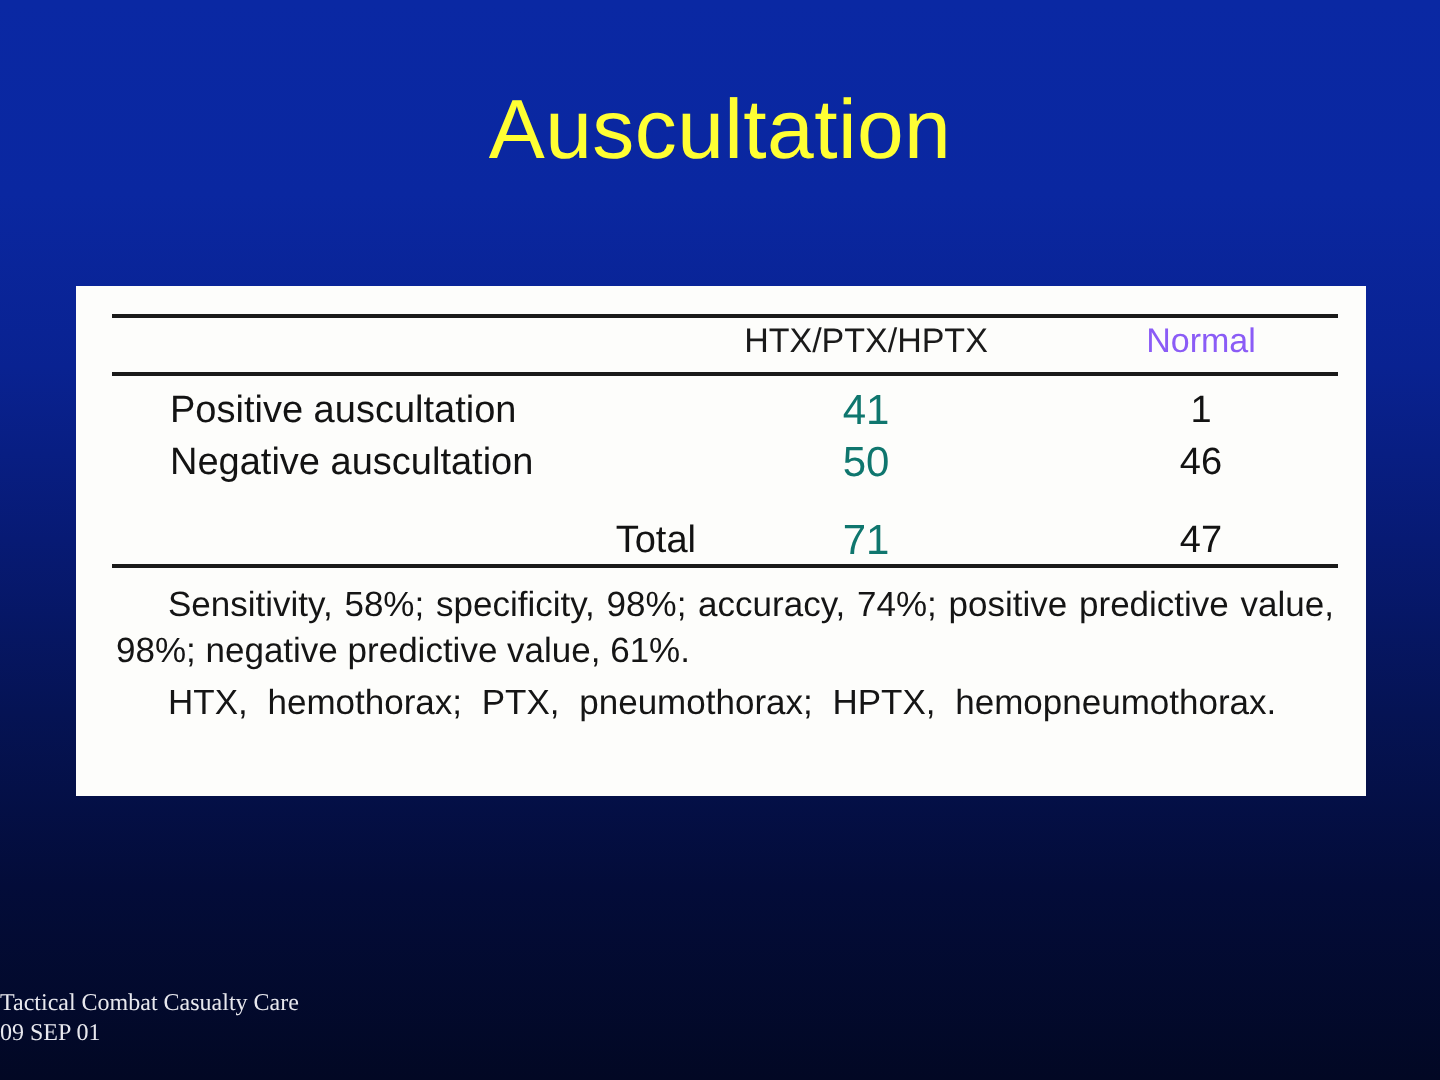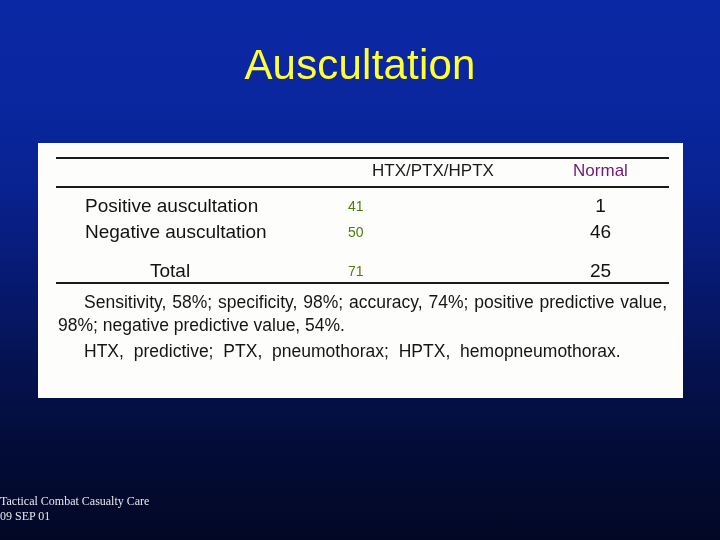--- a/index.html
+++ b/index.html
@@ -97,45 +97,46 @@
   .cell-label {
     width: 310px;
     padding-left: 47px;
     box-sizing: border-box;
     font-size: 19px;
     color: #131313;
     text-align: left;
   }
   .cell-label.indent-total {
     padding-left: 112px;
+    text-align: right;
   }
   .cell-a {
     width: 170px;
-    text-align: left;
-    font-size: 14px;
-    color: #4d7c0f;
+    text-align: center;
+    font-size: 21px;
+    color: #0f766e;
   }
   .cell-b {
     width: 165px;
     text-align: center;
     font-size: 19px;
     color: #131313;
   }
   .th-label { width: 310px; }
   .th-a {
     width: 170px;
     text-align: center;
     font-size: 17px;
     color: #1a1a1a;
   }
   .th-b {
     width: 165px;
     text-align: center;
     font-size: 17px;
-    color: #701a75;
+    color: #8b5cf6;
   }
 
   
   #footnotes {
     position: absolute;
     top: 148px;
     left: 20px;
     right: 16px;
     font-size: 17.5px;
     color: #151515;
@@ -194,30 +195,30 @@
 
         <div class="trow">
           <div class="cell-label">Negative auscultation</div>
           <div class="cell-a">50</div>
           <div class="cell-b">46</div>
         </div>
 
         <div class="trow total-row">
           <div class="cell-label indent-total">Total</div>
           <div class="cell-a">71</div>
-          <div class="cell-b">25</div>
+          <div class="cell-b">47</div>
         </div>
 
       </div>
 
       <div class="rule" id="rule-bottom"></div>
 
       <div id="footnotes">
-        <p class="fnote">Sensitivity, 58%; specificity, 98%; accuracy, 74%; positive predictive value, 98%; negative predictive value, 54%.</p>
-        <p class="fnote spaced">HTX, predictive; PTX, pneumothorax; HPTX, hemopneumothorax.</p>
+        <p class="fnote">Sensitivity, 58%; specificity, 98%; accuracy, 74%; positive predictive value, 98%; negative predictive value, 61%.</p>
+        <p class="fnote spaced">HTX, hemothorax; PTX, pneumothorax; HPTX, hemopneumothorax.</p>
       </div>
 
     </div>
   </div>
 
   <div id="footer">
     <div>Tactical Combat Casualty Care</div>
     <div>09 SEP 01</div>
   </div>
 

